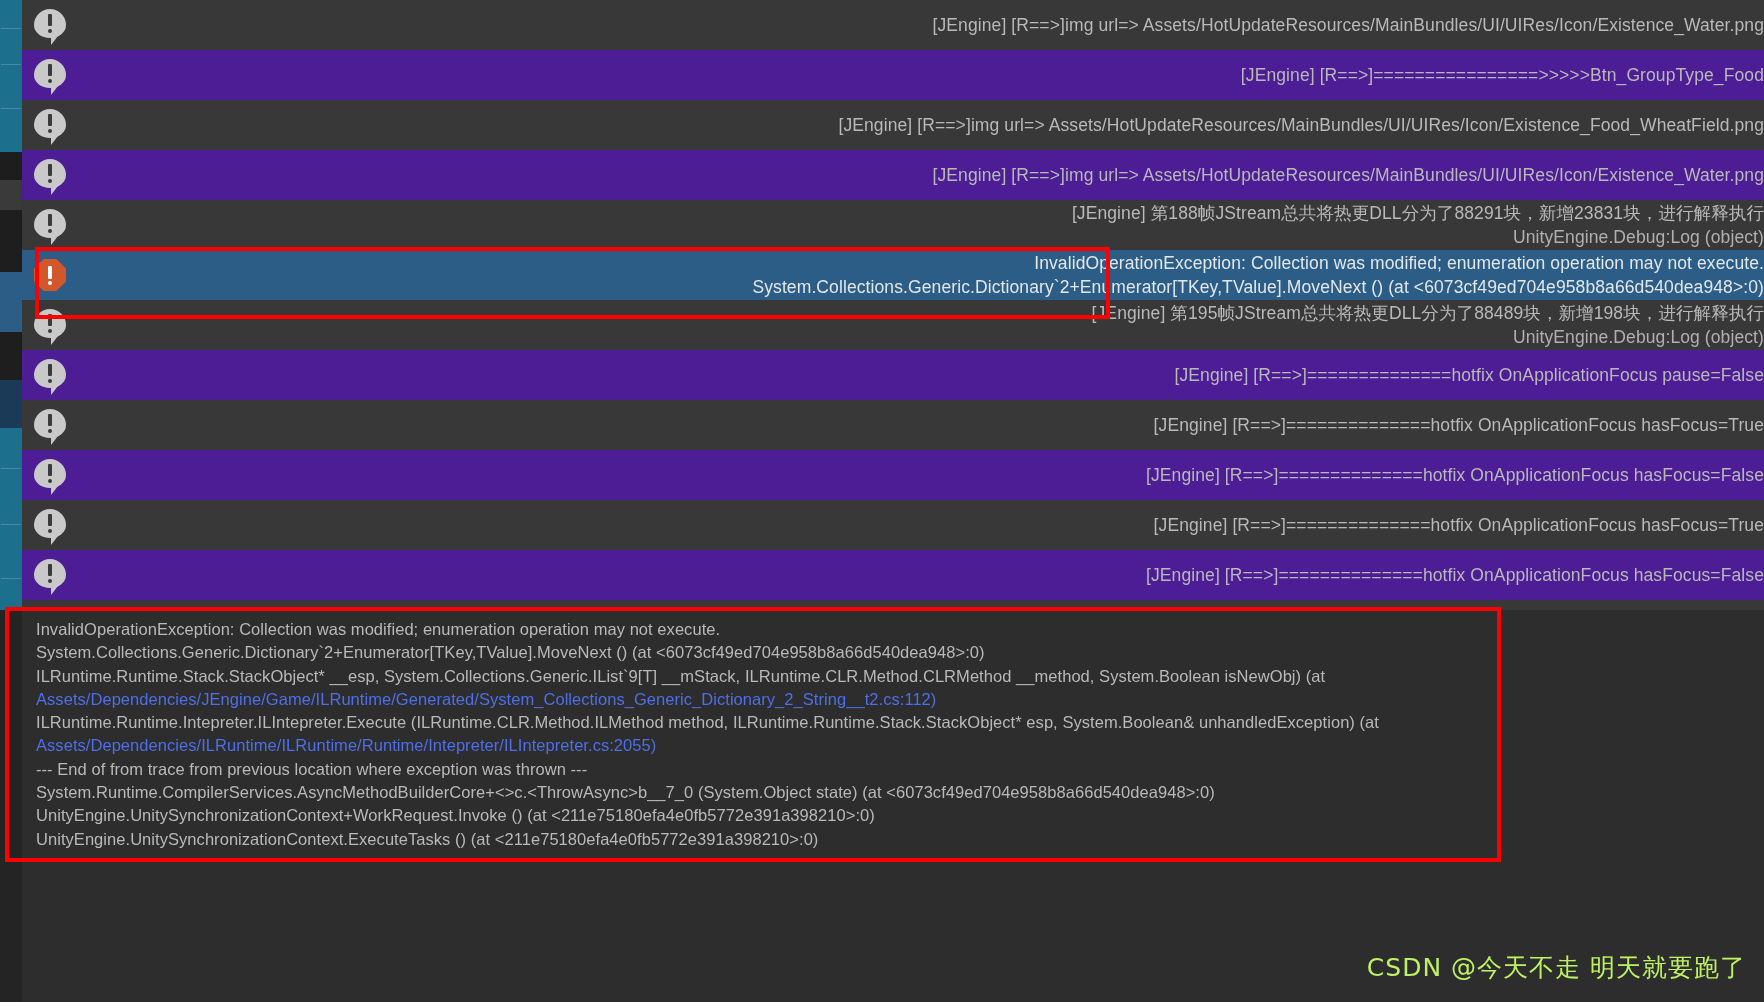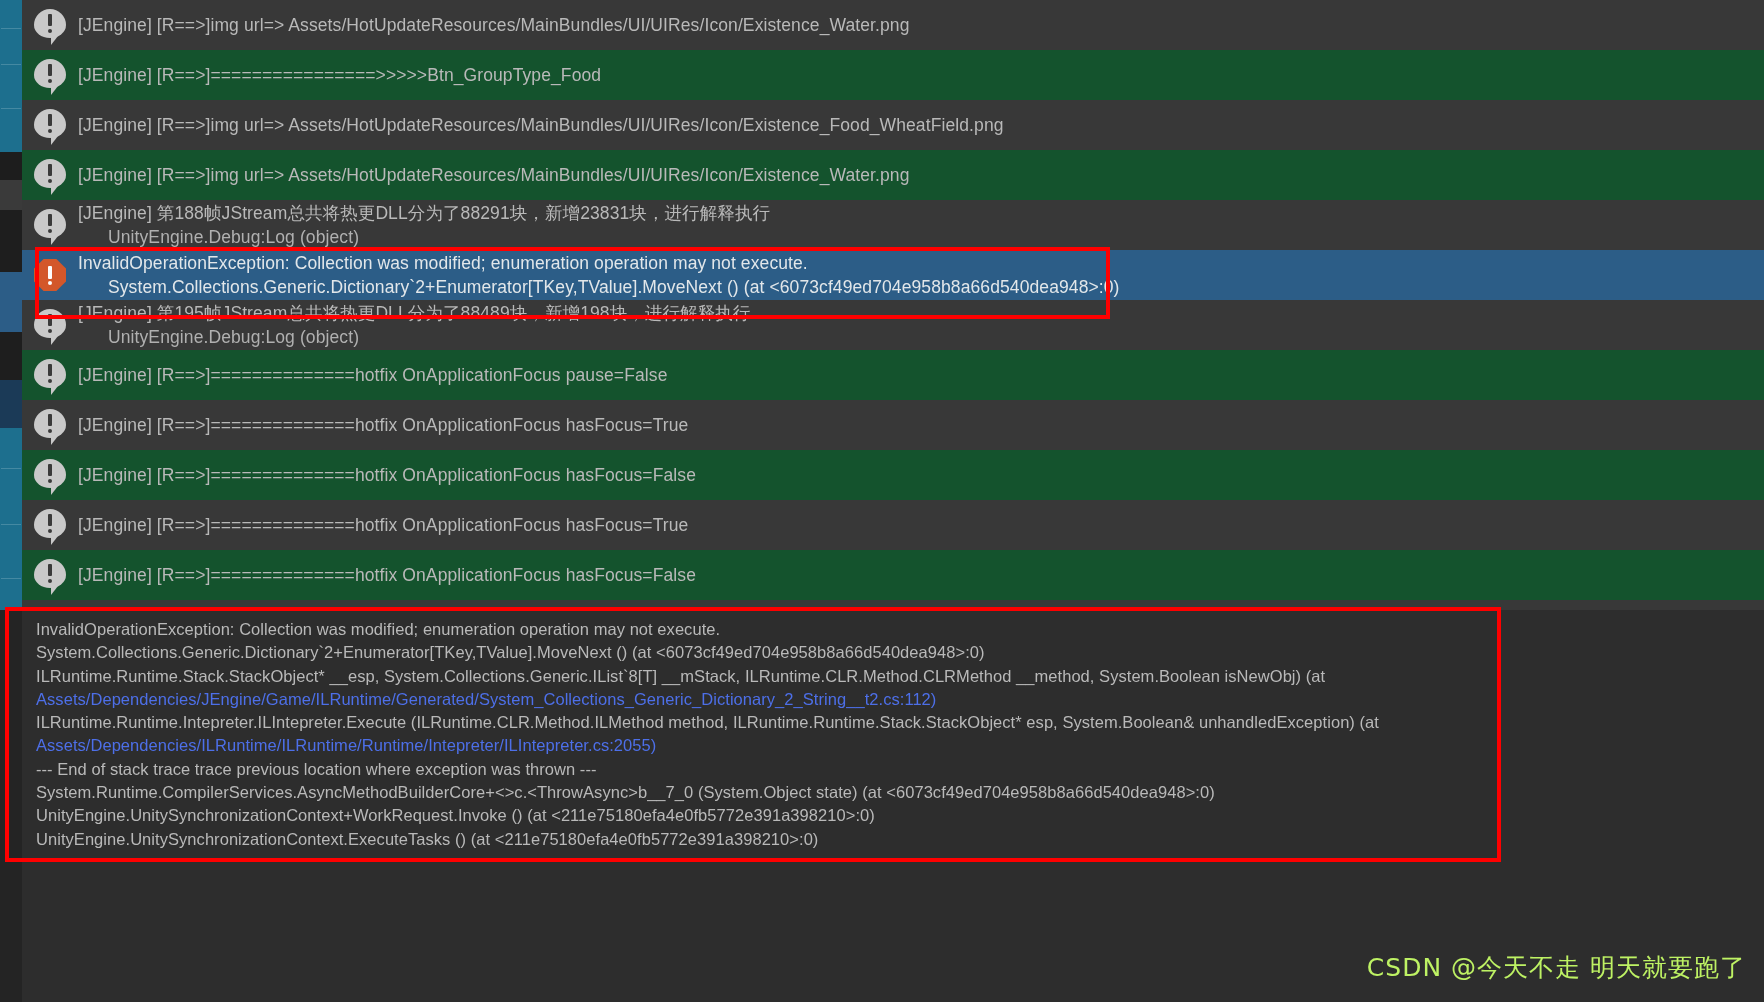--- a/index.html
+++ b/index.html
@@ -65,23 +65,24 @@
     overflow: hidden;
   }
   .log-row {
     position: relative;
     box-sizing: border-box;
     height: 50px;
     padding: 0 0 0 56px;
     display: flex;
     flex-direction: column;
     justify-content: center;
+    text-align: right;
   }
   .log-row.odd  { background: #383838; }
-  .log-row.even { background: #14532d; }
+  .log-row.even { background: #4c1d95; }
   .log-row.selected { background: #2c5d87; }
 
   .row-icon {
     position: absolute;
     left: 12px;
     top: 50%;
     transform: translateY(-50%);
     width: 32px;
     height: 32px;
   }
@@ -350,25 +351,25 @@
         <div class="log-line">[JEngine] [R==&gt;]==============hotfix OnApplicationFocus hasFocus=False</div>
       </div>
     </div>
 
   <div class="detail-scroll">
     <div class="detail-scroll-thumb"></div>
   </div>
   <div class="detail-pane">
       <div class="detail-line">InvalidOperationException: Collection was modified; enumeration operation may not execute.</div>
       <div class="detail-line">System.Collections.Generic.Dictionary`2+Enumerator[TKey,TValue].MoveNext () (at &lt;6073cf49ed704e958b8a66d540dea948&gt;:0)</div>
-      <div class="detail-line">ILRuntime.Runtime.Stack.StackObject* __esp, System.Collections.Generic.IList`8[T] __mStack, ILRuntime.CLR.Method.CLRMethod __method, System.Boolean isNewObj) (at</div>
+      <div class="detail-line">ILRuntime.Runtime.Stack.StackObject* __esp, System.Collections.Generic.IList`9[T] __mStack, ILRuntime.CLR.Method.CLRMethod __method, System.Boolean isNewObj) (at</div>
       <div class="detail-line link">Assets/Dependencies/JEngine/Game/ILRuntime/Generated/System_Collections_Generic_Dictionary_2_String__t2.cs:112)</div>
       <div class="detail-line">ILRuntime.Runtime.Intepreter.ILIntepreter.Execute (ILRuntime.CLR.Method.ILMethod method, ILRuntime.Runtime.Stack.StackObject* esp, System.Boolean&amp; unhandledException) (at</div>
       <div class="detail-line link">Assets/Dependencies/ILRuntime/ILRuntime/Runtime/Intepreter/ILIntepreter.cs:2055)</div>
-      <div class="detail-line">--- End of stack trace trace previous location where exception was thrown ---</div>
+      <div class="detail-line">--- End of from trace from previous location where exception was thrown ---</div>
       <div class="detail-line">System.Runtime.CompilerServices.AsyncMethodBuilderCore+&lt;&gt;c.&lt;ThrowAsync&gt;b__7_0 (System.Object state) (at &lt;6073cf49ed704e958b8a66d540dea948&gt;:0)</div>
       <div class="detail-line">UnityEngine.UnitySynchronizationContext+WorkRequest.Invoke () (at &lt;211e75180efa4e0fb5772e391a398210&gt;:0)</div>
       <div class="detail-line">UnityEngine.UnitySynchronizationContext.ExecuteTasks () (at &lt;211e75180efa4e0fb5772e391a398210&gt;:0)</div>
     </div>
 
   <div class="annot annot-top"></div>
   <div class="annot annot-bottom"></div>
 
   <div class="watermark">CSDN @今天不走 明天就要跑了</div>
 

